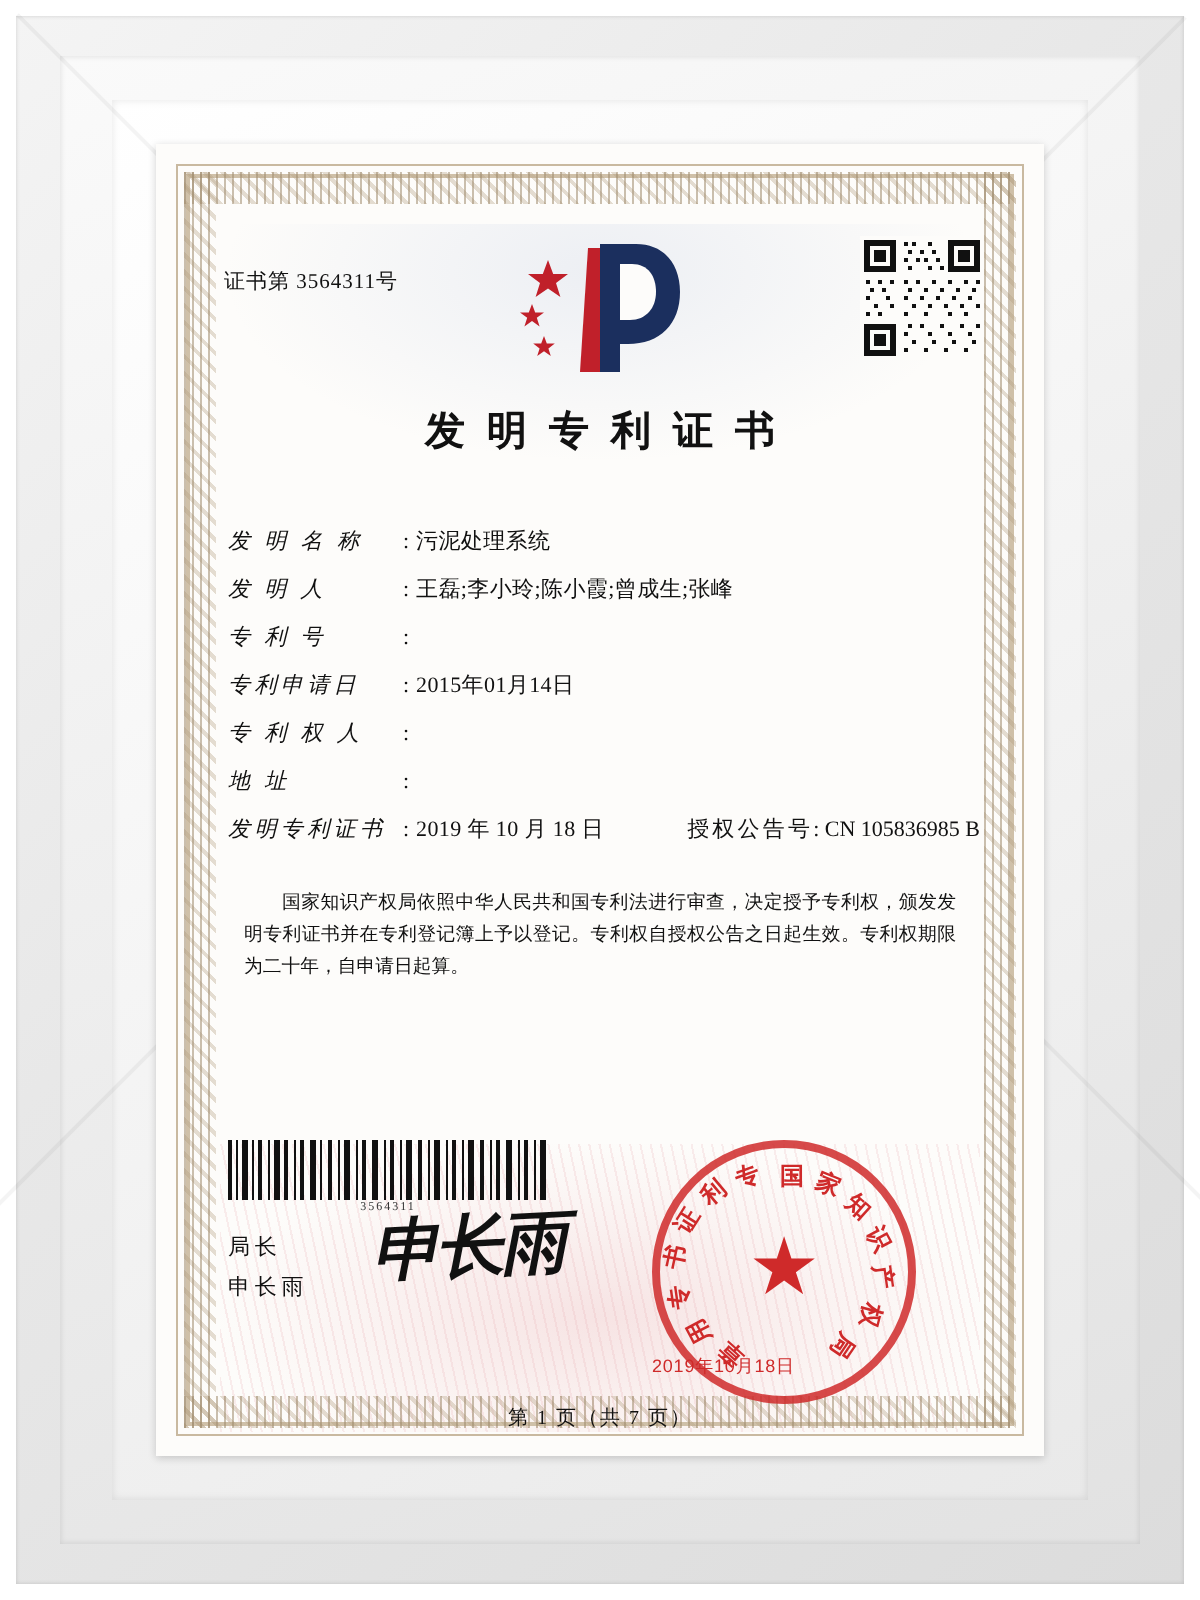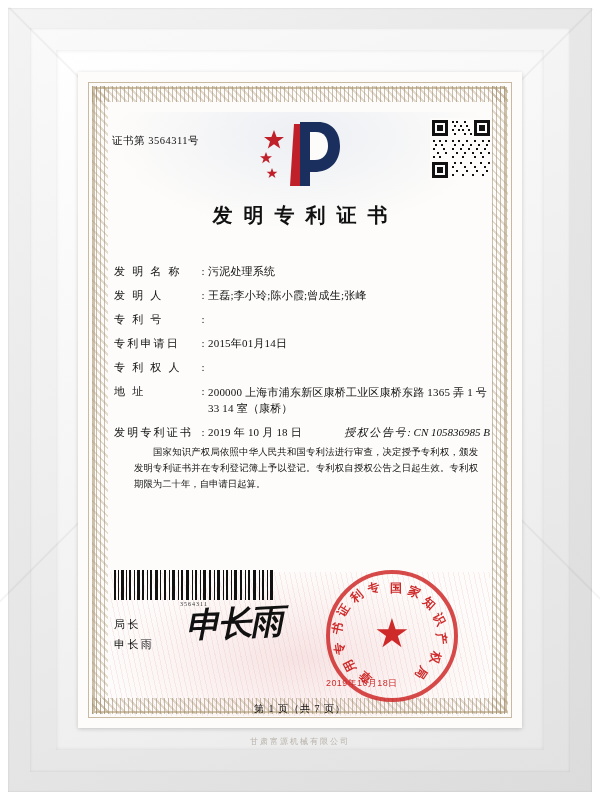--- a/index.html
+++ b/index.html
@@ -143,49 +143,49 @@
     display: flex;
     align-items: flex-start;
     margin-bottom: 9px;
     line-height: 15px;
   }
   .field-label {
     width: 84px;
     flex: 0 0 84px;
     letter-spacing: 2.2px;
     white-space: nowrap;
+    font-style: italic;
   }
   .field-colon {
     width: 10px;
     flex: 0 0 10px;
     text-align: center;
   }
   .field-value {
     flex: 1 1 auto;
     letter-spacing: 0.2px;
   }
   .field-value.wrap2 { line-height: 16px; }
   .inline-extra {
     display: inline-block;
     margin-left: 26px;
-    font-style: italic;
   }
   .inline-extra .sub-label { letter-spacing: 1.6px; }
 
   
   #paragraphs {
     position: absolute;
     left: 44px; top: 372px;
     width: 356px;
     font-size: 9.4px;
     line-height: 16px;
     color: #111;
     text-align: justify;
   }
-  #paragraphs p { margin: 0 0 6px 12px; text-indent: 19px; }
+  #paragraphs p { margin: 0 0 6px 0; text-indent: 19px; }
 
   
   #barcode {
     position: absolute;
     left: 36px; top: 498px;
     width: 160px; height: 30px;
   }
   #barcode .bc { position: absolute; top: 0; background: #111; height: 30px; }
   #barcode-label {
     position: absolute;
@@ -418,21 +418,20 @@
         <span class="field-colon">:</span>
         <span class="field-value">2015年01月14日</span>
       </div>
       <div class="field-row">
         <span class="field-label">专 利 权 人</span>
         <span class="field-colon">:</span>
       </div>
       <div class="field-row">
         <span class="field-label">地 址</span>
         <span class="field-colon">:</span>
-        <span class="field-value wrap2">200000 上海市浦东新区康桥工业区康桥东路 1365 弄 1 号 33 14 室（康桥）</span>
       </div>
       <div class="field-row">
         <span class="field-label">发明专利证书</span>
         <span class="field-colon">:</span>
         <span class="field-value">2019 年 10 月 18 日</span>
         <span class="inline-extra">
           <span class="sub-label">授权公告号</span><span>:</span>
           <span>CN 105836985 B</span>
         </span>
       </div>
@@ -505,14 +504,13 @@
       <div class="seal-char" style="left:6px;top:50px;transform:rotate(-78deg);">书</div>
       <div class="seal-char" style="left:8px;top:70px;transform:rotate(-98deg);">专</div>
       <div class="seal-char" style="left:18px;top:87px;transform:rotate(-118deg);">用</div>
       <div class="seal-char" style="left:34px;top:98px;transform:rotate(-138deg);">章</div>
       <div class="seal-date">2019年10月18日</div>
     </div>
 
     <div id="page-footer">第 1 页（共 7 页）</div>
   </div>
 
-  <div id="below-paper-note">甘肃富源机械有限公司</div>
 </div>
 
 </body></html>

